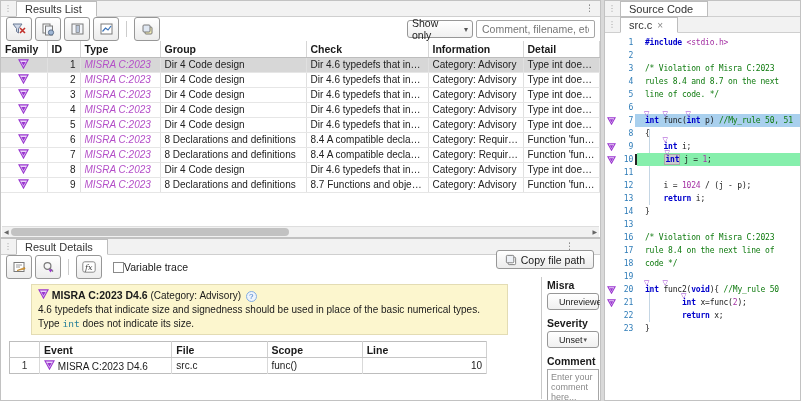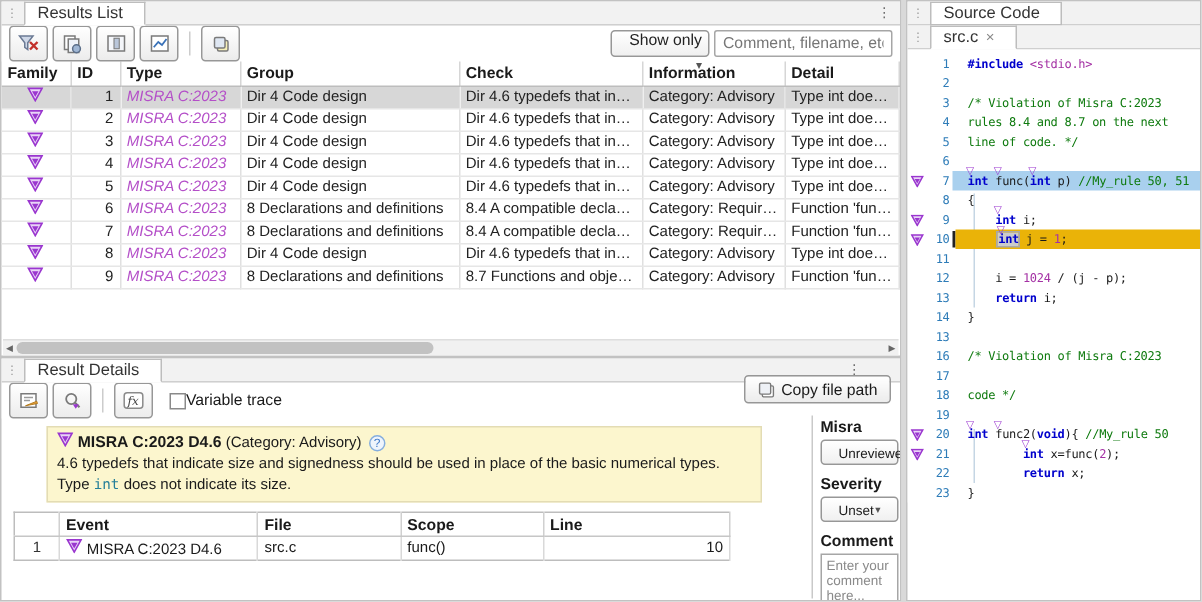--- a/index.html
+++ b/index.html
@@ -19,21 +19,21 @@
   .tab .close-x { color:#888; margin-left:5px; font-size:10px; }
   .overflow-dots { position:absolute; top:2px; color:#666; font-size:9px; }
 
   
   .toolbar { height:24px; display:flex; align-items:center; padding:0 5px; gap:3px; background:#fff; }
   .tbtn { width:26px; height:24px; border:1px solid #979797; border-radius:3px;
           background:linear-gradient(#ffffff,#ececec); display:flex; align-items:center; justify-content:center; }
   .tsep { width:1px; height:16px; background:#cccccc; margin:0 4px; }
   .spacer { flex:1; }
   .dropdown { height:18px; border:1px solid #979797; border-radius:3px; background:linear-gradient(#ffffff,#f0f0f0);
-              display:flex; align-items:flex-end; padding:0 4px; gap:6px; font-size:10.5px; color:#222;flex-direction:column; }
+              display:flex; align-items:center; padding:0 4px; gap:6px; font-size:10.5px; color:#222; }
   .dropdown .arrow { color:#555; font-size:8px; }
   input.search { width:119px; height:18px; border:1px solid #a6a6a6; border-radius:2px; padding:0 5px; font-size:10.5px; font-family:"Liberation Sans",sans-serif; }
   input.search::placeholder { color:#767676; }
 
   
   table.rtable { border-collapse:collapse; table-layout:fixed; width:598px; font-size:10px; }
   .rtable th { text-align:left; font-weight:bold; font-size:10.5px; padding:1px 4px; height:16px;
                border-right:1px solid #d6d6d6; border-bottom:1px solid #bdbdbd; background:#fff; white-space:nowrap; overflow:hidden; }
   .rtable td { padding:0 4px; height:15px; border-right:1px solid #e0e0e0; border-bottom:1px solid #e6e6e6;
                white-space:nowrap; overflow:hidden; text-overflow:ellipsis; color:#222; }
@@ -80,21 +80,21 @@
 
   
   .code-area { position:relative; font-family:"DejaVu Sans Mono",monospace; font-size:8px; letter-spacing:-0.2px;
                line-height:13px; padding-top:3px; background:#fff; }
   .cline { display:flex; height:13px; align-items:center; position:relative; }
   .gut { width:12px; text-align:center; flex:none; height:13px; display:flex; align-items:center; justify-content:center; }
   .lnum { width:18px; flex:none; text-align:right; color:#2e7cb8; padding-right:2px; font-size:8px; }
   .gcaret { width:2px; height:11px; background:#222; flex:none; }
   .ctext { flex:1; white-space:pre; padding-left:10px; height:13px; line-height:13px; position:relative; }
   .bg-sel  { background:#a9d0ee; }
-  .bg-line { background:#eab308; }
+  .bg-line { background:#86efac; }
   .kw { color:#0000cc; font-weight:bold; }
   .pp { color:#0000cc; font-weight:bold; }
   .com { color:#0e7a0e; }
   .num { color:#a431a4; }
   .str { color:#a431a4; }
   .box { background:#cbcbcb; outline:1px solid #a8a8a8; }
   .mk { position:relative; }
   .mk::before { content:"▽"; position:absolute; top:-8px; left:-1px; font-size:7px; letter-spacing:0;
                 color:#9a36cf; font-family:"DejaVu Sans",sans-serif; }
   .indent-guide { position:absolute; width:1px; background:#c5d6e4; left:44px; }
@@ -498,20 +498,21 @@
           <span class="ctext"></span>
         </div>
         <div class="cline">
           <span class="gut"></span>
           <span class="lnum">16</span>
           <span class="ctext"><span class="com">/* Violation of Misra C:2023</span></span>
         </div>
         <div class="cline">
           <span class="gut"></span>
           <span class="lnum">17</span>
+          <span class="ctext"><span class="com">rule 8.4 on the next line of</span></span>
         </div>
         <div class="cline">
           <span class="gut"></span>
           <span class="lnum">18</span>
           <span class="ctext"><span class="com">code */</span></span>
         </div>
         <div class="cline">
           <span class="gut"></span>
           <span class="lnum">19</span>
           <span class="ctext"></span>

